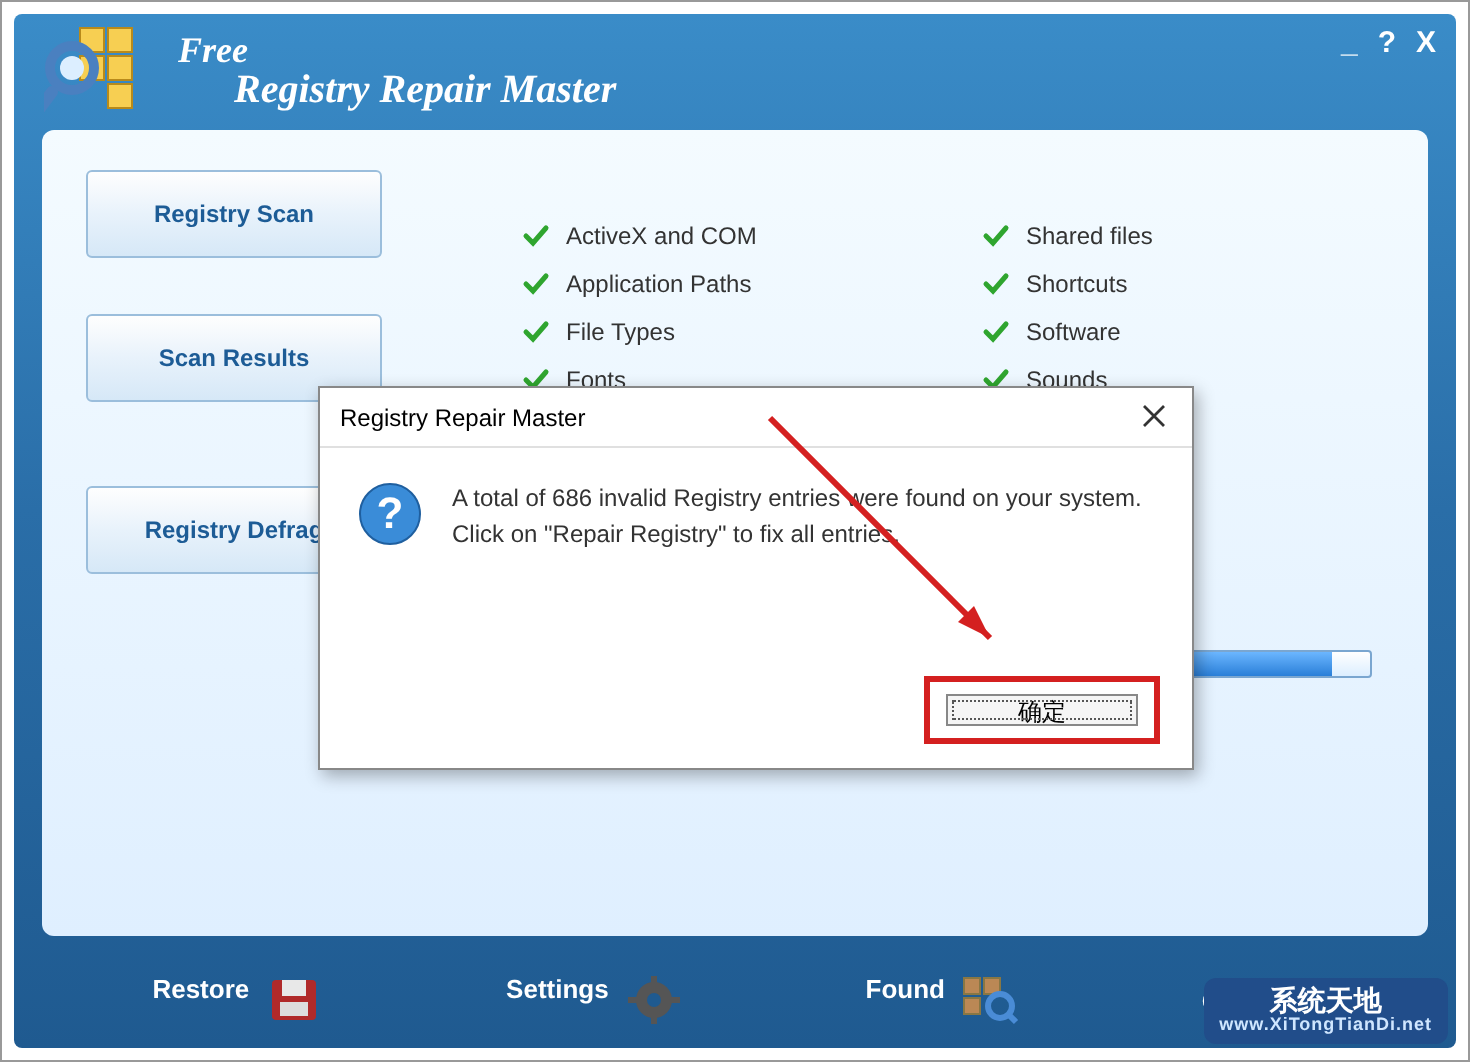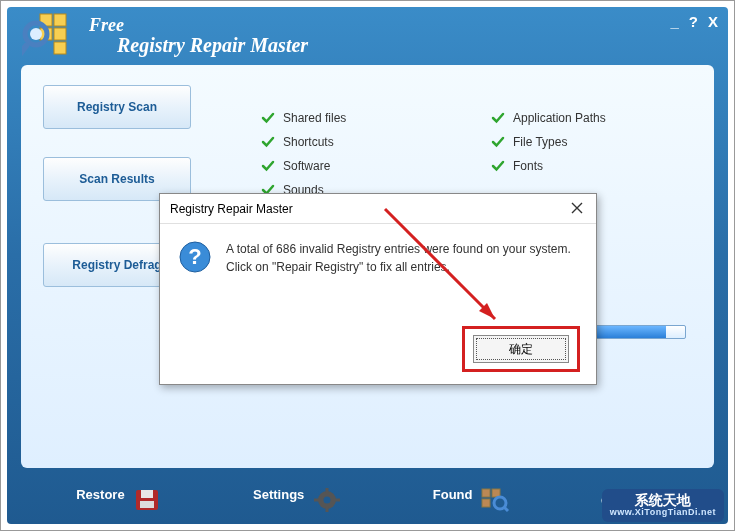--- a/index.html
+++ b/index.html
@@ -37,21 +37,21 @@
 
 .dialog { position: absolute; left: 158px; top: 192px; width: 438px; height: 192px; background: #fff; border: 1px solid #888; box-shadow: 2px 3px 8px rgba(0,0,0,0.3); }
 .dlg-title { height: 30px; display: flex; align-items: center; padding: 0 10px; font-size: 12px; border-bottom: 1px solid #e0e0e0; position: relative; background: #fff; }
 .dlg-close { position: absolute; right: 8px; top: 4px; width: 22px; height: 20px; display: flex; align-items: center; justify-content: center; cursor: pointer; font-size: 14px; }
 .dlg-body { padding: 16px 18px 10px 18px; display: flex; gap: 14px; }
 .dlg-icon { width: 34px; height: 34px; flex: none; }
 .dlg-icon svg { width: 34px; height: 34px; }
 .dlg-text { font-size: 12px; line-height: 1.5; color: #333; }
 .dlg-footer { position: absolute; bottom: 12px; right: 16px; }
 .ok-wrap { border: 3px solid #d42020; padding: 6px 8px; display: inline-block; }
-.ok-btn { width: 96px; height: 28px; background: #f5f5f5; border: 1px solid #888; font-size: 12px; cursor: pointer; outline: 1px dotted #555; outline-offset: -4px; }
+.ok-btn { width: 96px; height: 16px; background: #f5f5f5; border: 1px solid #888; font-size: 12px; cursor: pointer; outline: 1px dotted #555; outline-offset: -4px; }
 
 .arrow { position: absolute; left: 374px; top: 198px; width: 150px; height: 140px; pointer-events: none; }
 .arrow svg { width: 150px; height: 140px; }
 
 .footer { height: 48px; display: flex; align-items: center; justify-content: space-around; padding: 0 24px; }
 .foot-item { display: flex; gap: 8px; color: #fff; font-weight: bold; font-size: 13px; cursor: pointer; }
 .foot-icon { width: 30px; height: 26px; }
 .foot-icon svg { width: 30px; height: 26px; }
 
 .watermark { position: absolute; right: 10px; bottom: 8px; margin-top: 28px; }
@@ -95,20 +95,26 @@
     </div>
     <div class="side-btn b2">
       <span>Scan Results</span>
     </div>
     <div class="side-btn b3">
       <span>Registry Defrag</span>
     </div>
 
 
     <div class="catlist">
+      <div class="catitem">
+        <span class="check"><svg viewBox="0 0 14 14">
+                <path d="M2 7 L5.5 10.5 L12 3" stroke="#2fa52f" stroke-width="2.5" fill="none" stroke-linecap="round"></path>
+              </svg></span>
+        <span>ActiveX and COM</span>
+      </div>
       <div class="catitem">
         <span class="check"><svg viewBox="0 0 14 14">
                 <path d="M2 7 L5.5 10.5 L12 3" stroke="#2fa52f" stroke-width="2.5" fill="none" stroke-linecap="round"></path>
               </svg></span>
         <span>Shared files</span>
       </div>
       <div class="catitem">
         <span class="check"><svg viewBox="0 0 14 14">
                 <path d="M2 7 L5.5 10.5 L12 3" stroke="#2fa52f" stroke-width="2.5" fill="none" stroke-linecap="round"></path>
               </svg></span>

